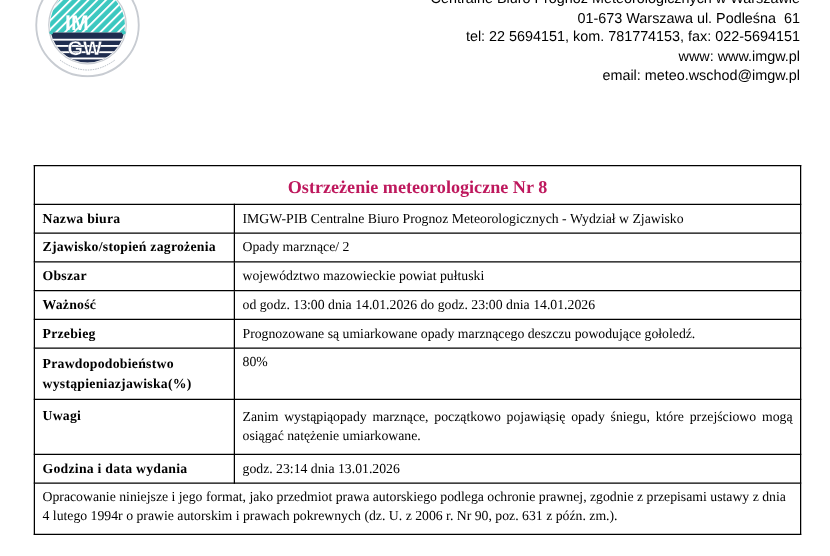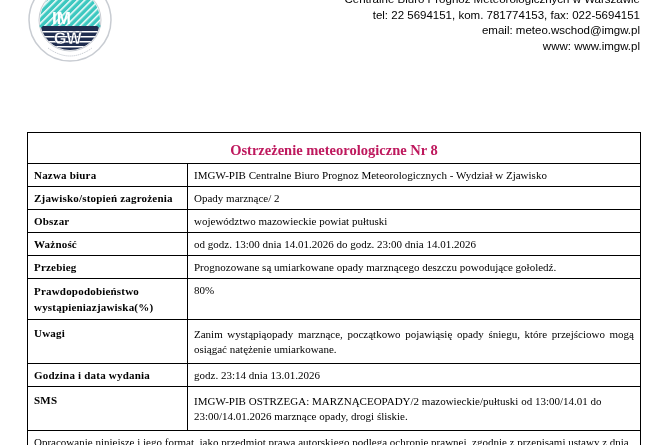--- a/index.html
+++ b/index.html
@@ -72,23 +72,24 @@
     <text x="24" y="46" font-family="Liberation Sans, sans-serif" font-weight="bold" font-size="17" fill="#ffffff">IM</text>
     <text x="26" y="66" font-family="Liberation Sans, sans-serif" font-weight="bold" font-size="16" fill="#ffffff" stroke="#1f2d4f" stroke-width="0.3">GW</text>
     <circle cx="13" cy="48" r="1.5" fill="#3cc8c0"></circle>
     <circle cx="71" cy="48" r="1.5" fill="#3cc8c0"></circle>
     <path d="M 20 70 Q 42 86 64 70" fill="none" stroke="#9aa3ae" stroke-width="0.6" stroke-dasharray="1.2 0.8"></path>
   </svg>
 </div>
 
 <div class="header-info">
   <div>Centralne Biuro Prognoz Meteorologicznych w Warszawie</div>
+  <div>01-673 Warszawa ul. Podleśna  61</div>
   <div>tel: 22 5694151, kom. 781774153, fax: 022-5694151</div>
+  <div>www: www.imgw.pl</div>
   <div>email: meteo.wschod@imgw.pl</div>
-  <div>www: www.imgw.pl</div>
 </div>
 
 <table class="warn">
   <tbody>
       <tr>
     <td class="title" colspan="2">Ostrzeżenie meteorologiczne Nr 8</td>
   </tr>
   <tr class="r1">
     <td class="lbl">Nazwa biura</td>
     <td class="val">IMGW-PIB Centralne Biuro Prognoz Meteorologicznych - Wydział w Zjawisko</td>
@@ -114,21 +115,17 @@
     <td class="val">80%</td>
   </tr>
   <tr class="r7">
     <td class="lbl">Uwagi</td>
     <td class="val">Zanim wystąpiąopady marznące, początkowo pojawiąsię opady śniegu,  które przejściowo  mogą osiągać natężenie umiarkowane.</td>
   </tr>
   <tr class="r8">
     <td class="lbl">Godzina i data wydania</td>
     <td class="val">godz. 23:14 dnia 13.01.2026</td>
   </tr>
-  <tr class="r9">
-    <td class="lbl">SMS</td>
-    <td class="val">IMGW-PIB OSTRZEGA: MARZNĄCEOPADY/2 mazowieckie/pułtuski od 13:00/14.01 do 23:00/14.01.2026 marznące opady, drogi śliskie.</td>
-  </tr>
   <tr>
     <td class="footer" colspan="2">  Opracowanie niniejsze i jego format, jako przedmiot prawa autorskiego podlega ochronie prawnej, zgodnie z przepisami ustawy z dnia 4 lutego 1994r o prawie autorskim i prawach pokrewnych (dz. U. z 2006 r. Nr 90, poz. 631 z późn.  zm.).</td>
   </tr>
 </tbody>
   </table>
 
 </body></html>

